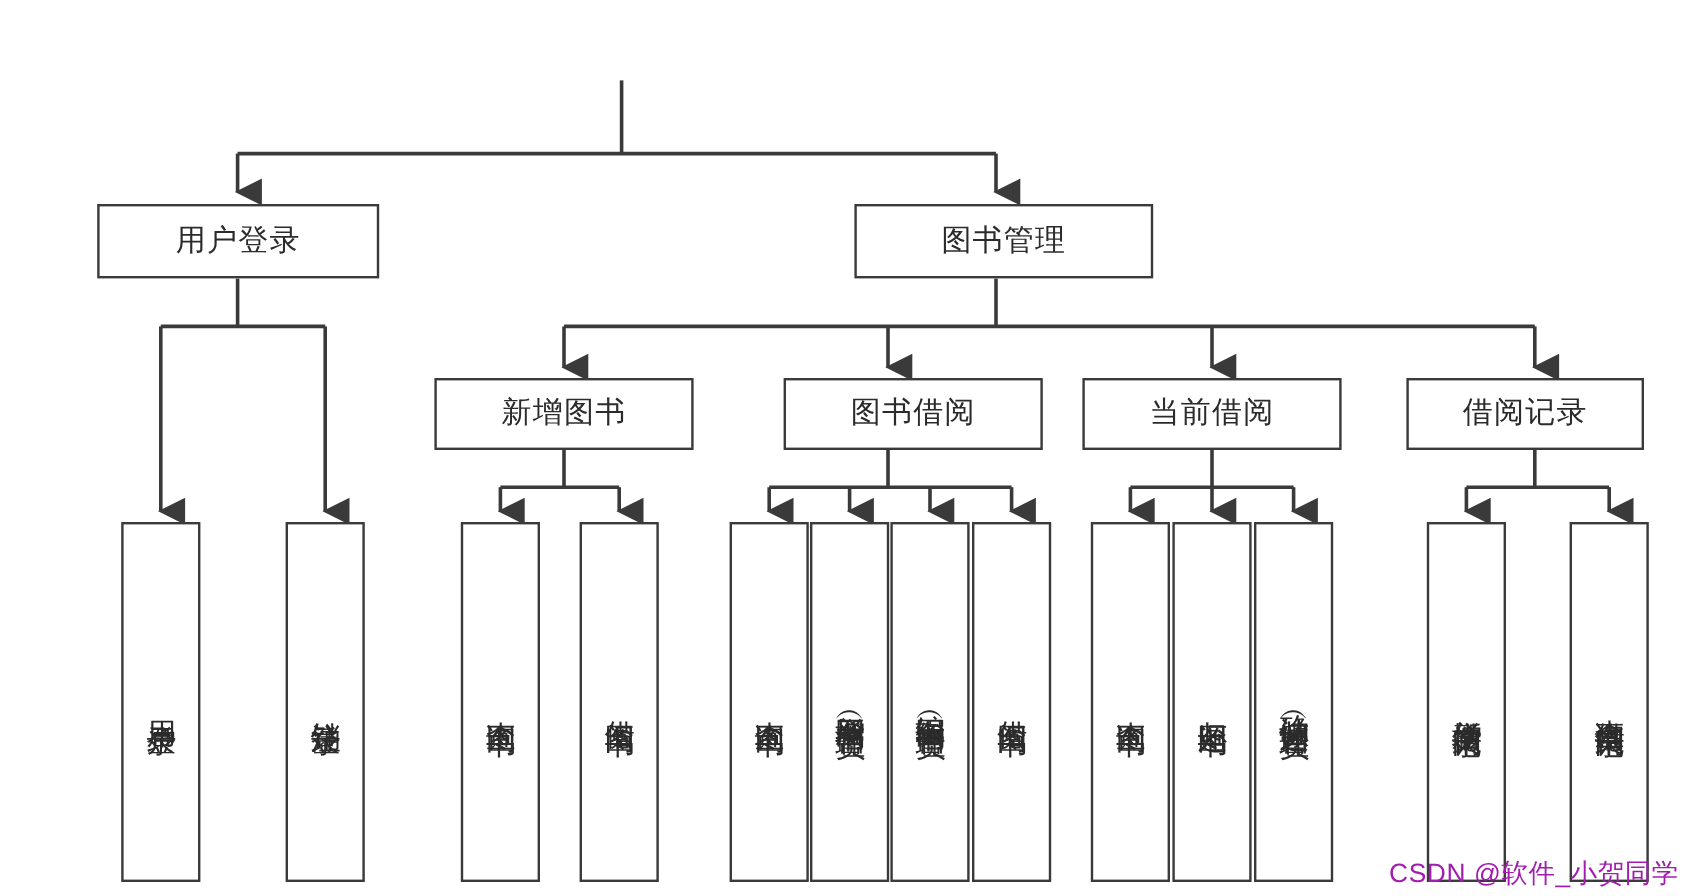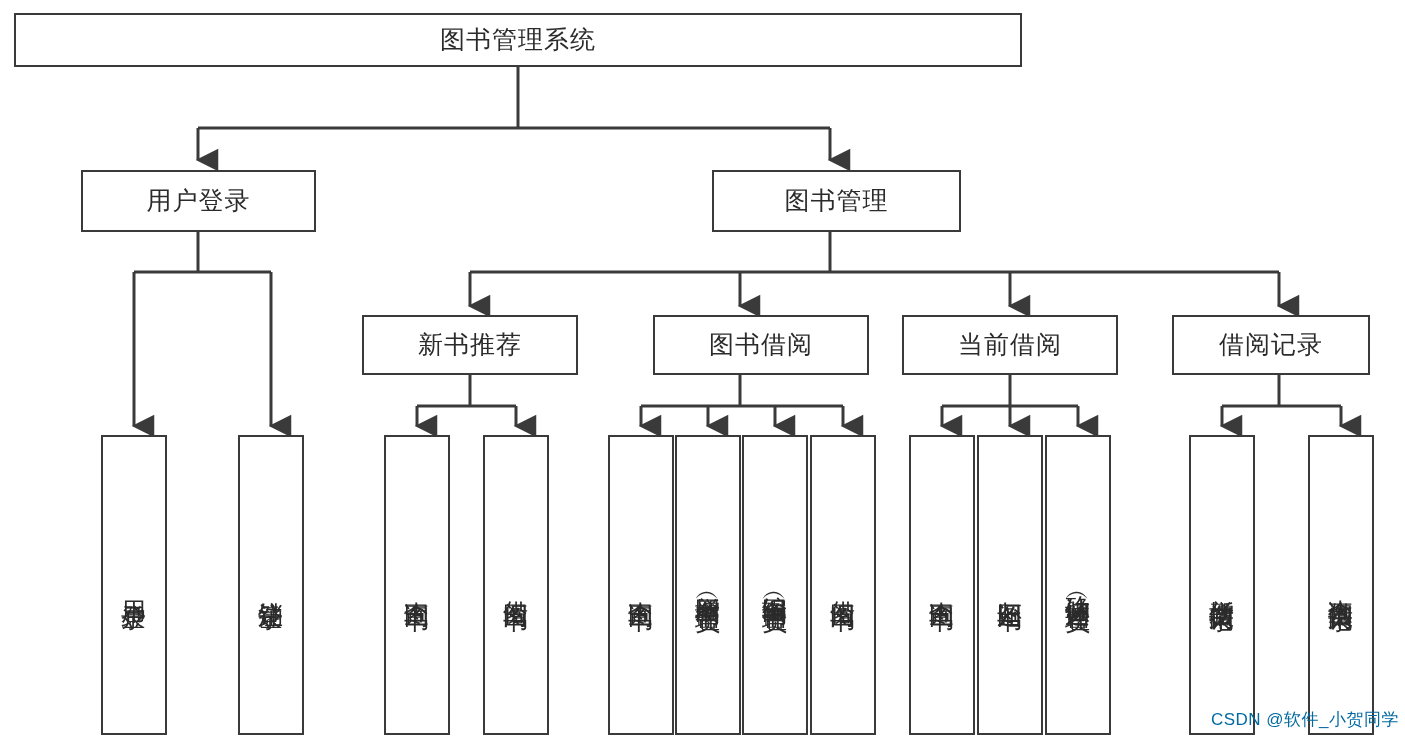--- a/index.html
+++ b/index.html
@@ -41,23 +41,23 @@
     padding:6px 0;
     text-align:center;
   }
   .node-v span{display:block;}
   svg#links{
     position:absolute;left:0;top:0;width:1405px;height:747px;
     z-index:1;pointer-events:none;
   }
   .watermark{
     position:absolute;
-    right:6px;bottom:16px;
-    font-size:17px;
-    color:#0369a1;
+    right:6px;bottom:4px;
+    font-size:22px;
+    color:#a21caf;
     letter-spacing:0.5px;
     white-space:nowrap;
     z-index:5;
   }
 </style>
 </head>
 <body>
 
 <div id="diagram">
 
@@ -104,33 +104,30 @@
       <path d="M 1010 406 L 1010 426" marker-end="url(#arrow)"></path>
       <path d="M 1078 406 L 1078 426" marker-end="url(#arrow)"></path>
 
       <path d="M 1279 375 L 1279 406"></path>
       <path d="M 1222 406 L 1341 406"></path>
       <path d="M 1222 406 L 1222 426" marker-end="url(#arrow)"></path>
       <path d="M 1341 406 L 1341 426" marker-end="url(#arrow)"></path>
     </g>
   </svg>
 
-  <div class="node node-h" style="left:14px;top:13px;width:1008px;height:54px;">
-    <span>图书管理系统</span>
-  </div>
 
   <div class="node node-h" style="left:81px;top:170px;width:235px;height:62px;">
     <span>用户登录</span>
   </div>
   <div class="node node-h" style="left:712px;top:170px;width:249px;height:62px;">
     <span>图书管理</span>
   </div>
 
   <div class="node node-h" style="left:362px;top:315px;width:216px;height:60px;">
-    <span>新书推荐</span>
+    <span>新增图书</span>
   </div>
   <div class="node node-h" style="left:633px;top:315px;width:216px;height:60px;margin-left:20px;">
     <span>图书借阅</span>
   </div>
   <div class="node node-h" style="left:902px;top:315px;width:216px;height:60px;">
     <span>当前借阅</span>
   </div>
   <div class="node node-h" style="left:1172px;top:315px;width:198px;height:60px;">
     <span>借阅记录</span>
   </div>

